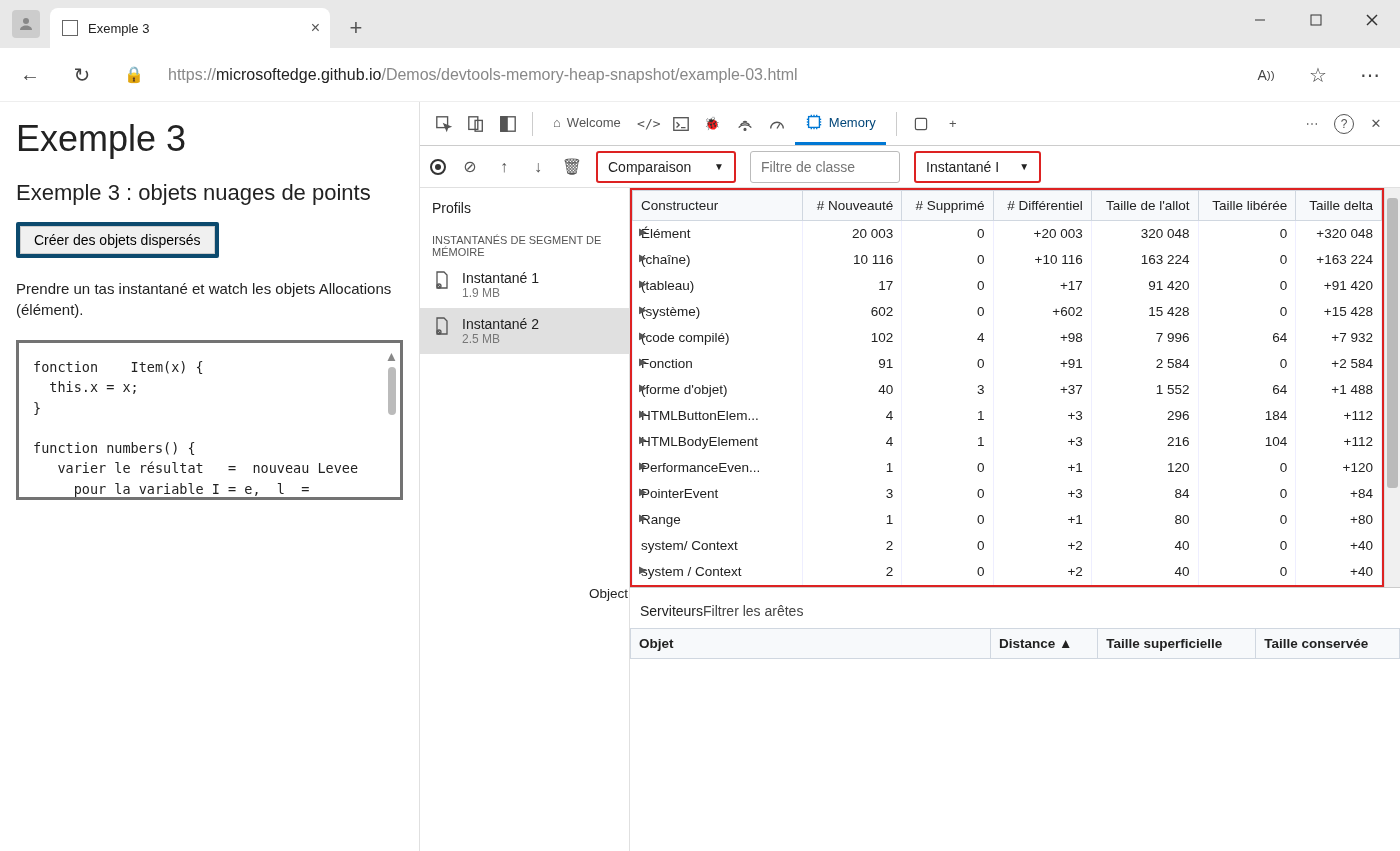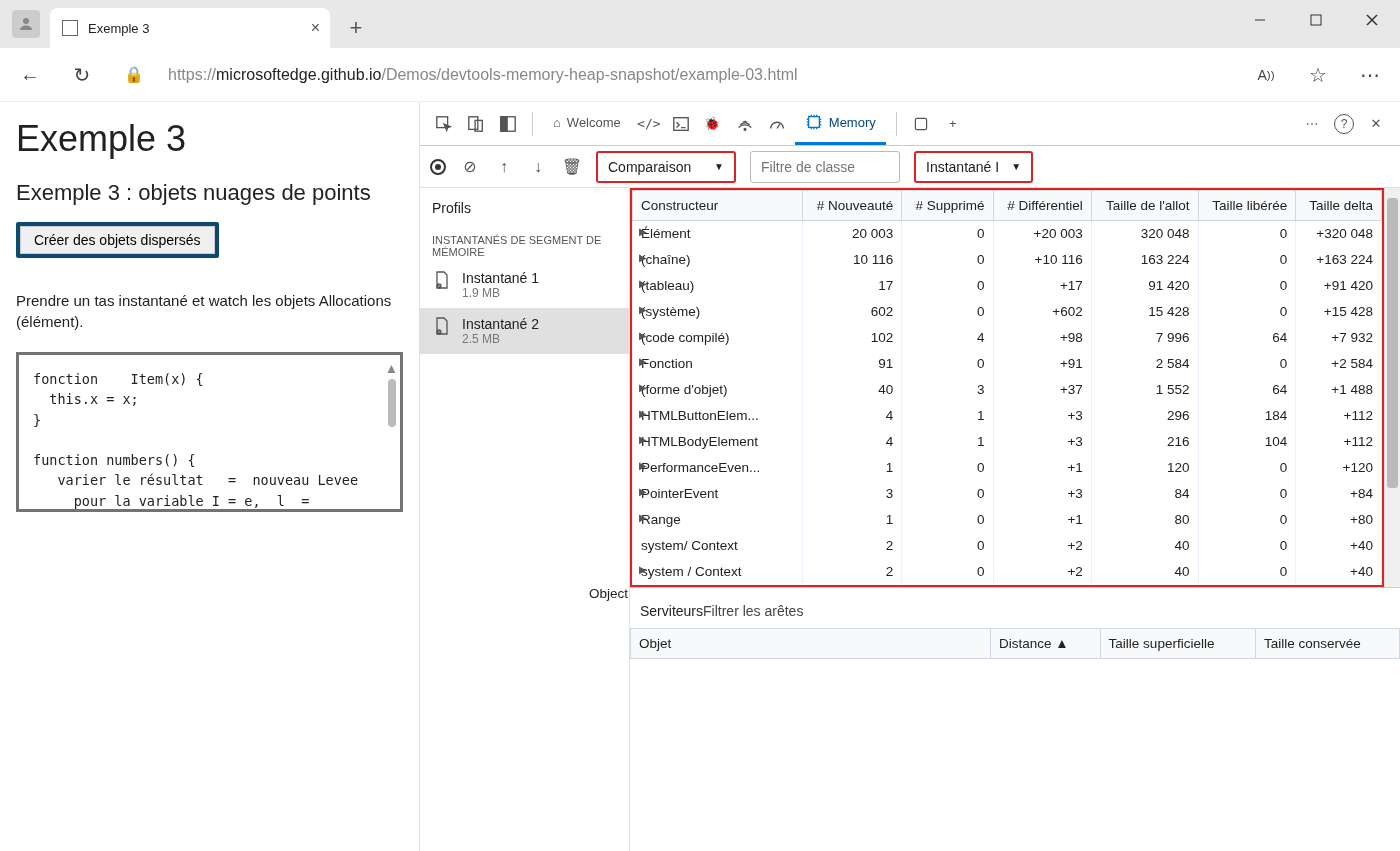--- a/index.html
+++ b/index.html
@@ -15,21 +15,21 @@
 .winctl div{width:56px;height:40px;display:flex;align-items:center;justify-content:center;font-size:14px}
 .addrbar{height:54px;background:#fff;border-bottom:1px solid #eee;display:flex;align-items:center;padding:0 12px;gap:16px}
 .navbtn{width:36px;height:36px;display:flex;align-items:center;justify-content:center;font-size:20px;color:#444;border-radius:4px}
 .url{flex:1;display:flex;align-items:center;font-size:16px;color:#888}
 .url .host{color:#222}
 .body{display:flex;height:749px}
 .page{width:420px;padding:16px;border-right:1px solid #e0e0e0;overflow:hidden}
 .page h1{font-size:36px;font-weight:400;margin-bottom:20px}
 .page h2{font-size:22px;font-weight:400;margin-bottom:16px}
 .btn{border:4px solid #0c4a6e;background:#f0f0f0;padding:6px 14px;font-size:14px;border-radius:2px;box-shadow:inset 0 0 0 1px #ccc}
-.pdesc{font-size:15px;margin-top:32px;line-height:1.4}
+.pdesc{font-size:15px;margin-top:20px;line-height:1.4}
 .codebox{border:3px solid #737373;margin-top:20px;height:160px;padding:14px;font-family:monospace;font-size:13.5px;position:relative;overflow:hidden;line-height:1.5}
 .codebox .arrow{position:absolute;right:2px;top:4px;color:#888}
 .codebox .sb{position:absolute;right:4px;top:24px;width:8px;height:48px;background:#bbb;border-radius:4px}
 .devtools{flex:1;display:flex;flex-direction:column}
 .dt-tabs{height:44px;border-bottom:1px solid #ccc;display:flex;align-items:center;padding:0 10px;gap:4px}
 .dt-ico{width:28px;height:28px;display:flex;align-items:center;justify-content:center;color:#555}
 .dt-sep{width:1px;height:24px;background:#ccc;margin:0 6px}
 .dt-tabbtn{display:flex;align-items:center;gap:6px;padding:0 10px;height:42px;color:#555;border-bottom:3px solid transparent}
 .dt-tabbtn.active{color:#004578;border-bottom-color:#0078d4}
 .dt-right{margin-left:auto;display:flex;gap:8px;align-items:center}
@@ -57,21 +57,21 @@
 .grid td.num{text-align:right}
 .grid tbody tr:nth-child(even) td{}
 .ctor{padding-left:20px;position:relative}
 .ctor::before{content:"▶";position:absolute;left:6px;font-size:10px;color:#555}
 .ctor.noarrow::before{content:""}
 .gridsb{width:16px;background:#f0f0f0;border-left:1px solid #ddd;position:relative}
 .gridsb .th{position:absolute;left:2px;right:2px;top:10px;height:290px;background:#bbb;border-radius:3px}
 .retainers{flex:1;border-top:1px solid #ccc;display:flex;flex-direction:column;padding-top:6px;min-height:0}
 .ret-head{height:34px;display:flex;align-items:center;font-size:14px;padding:0 10px;}
 .rgrid{width:100%;border-collapse:collapse;font-size:13.5px}
-.rgrid th{text-align:left;height:30px;border:1px solid #d0d7e0;padding:0 8px;background:#f7f9fb;font-weight:400}
+.rgrid th{text-align:left;height:30px;border:1px solid #d0d7e0;padding:0 8px;background:#f7f9fb;font-weight:700}
 .flex1{flex:1}
 svg{display:block}
 </style>
 </head>
 <body>
 
 <div class="titlebar">
   <div class="avatar">
       <svg width="18" height="18" viewBox="0 0 24 24">
         <circle cx="12" cy="8" r="4"></circle>
@@ -222,21 +222,21 @@
       <span class="rec"></span>
       <span class="tb-ico">⊘</span>
       <span class="tb-ico">↑</span>
       <span class="tb-ico">↓</span>
       <span class="tb-ico">🗑</span>
       <div class="selbox">
           <span>Comparaison</span>
           <span class="tri">▼</span>
         </div>
       <input class="filterinp" placeholder="Filtre de classe" style="">
-      <div class="selbox" style="min-width:104px;gap:12px">
+      <div class="selbox" style="min-width:104px;gap:20px">
           <span>Instantané I</span>
           <span class="tri">▼</span>
         </div>
     </div>
 
     <div class="main">
       <div class="profiles">
         <h4>Profils</h4>
         <div class="phead">INSTANTANÉS DE SEGMENT DE MÉMOIRE</div>
         <div class="snap">

